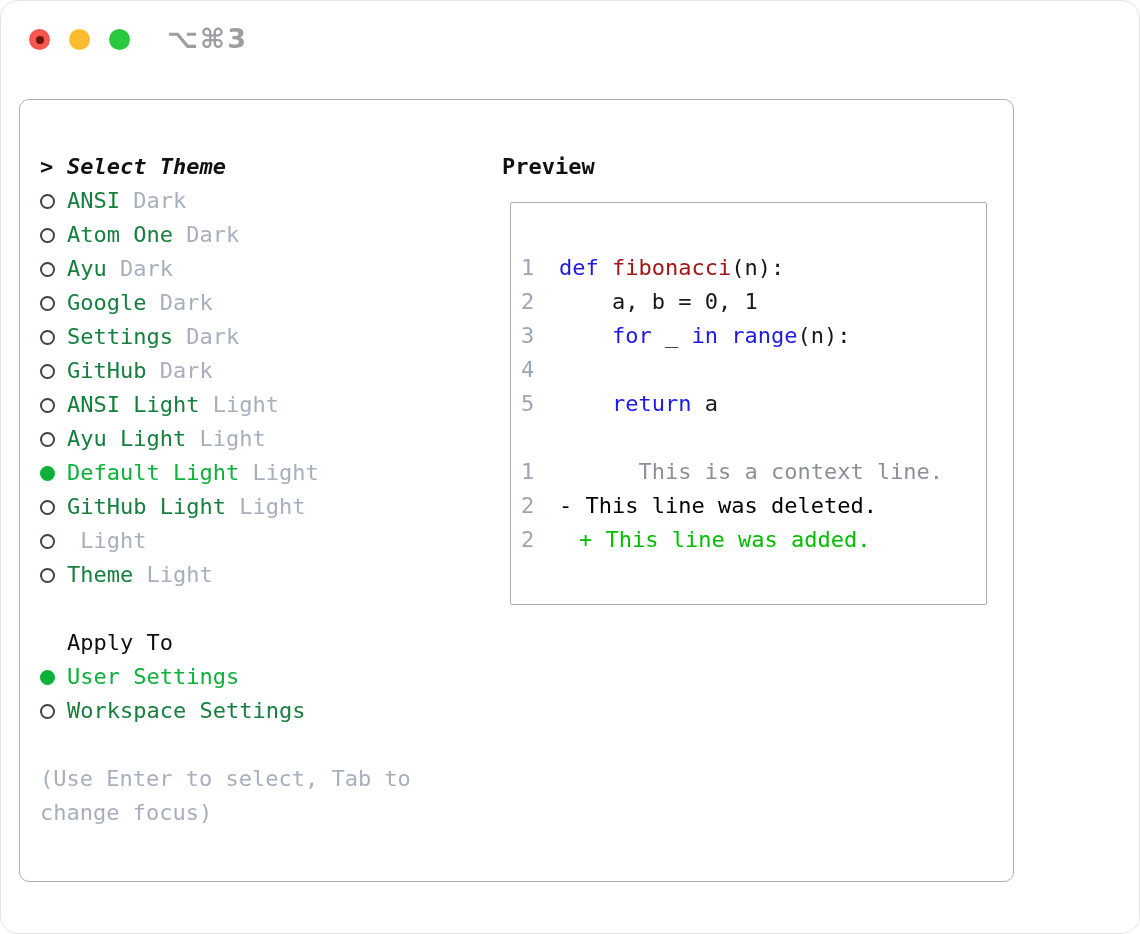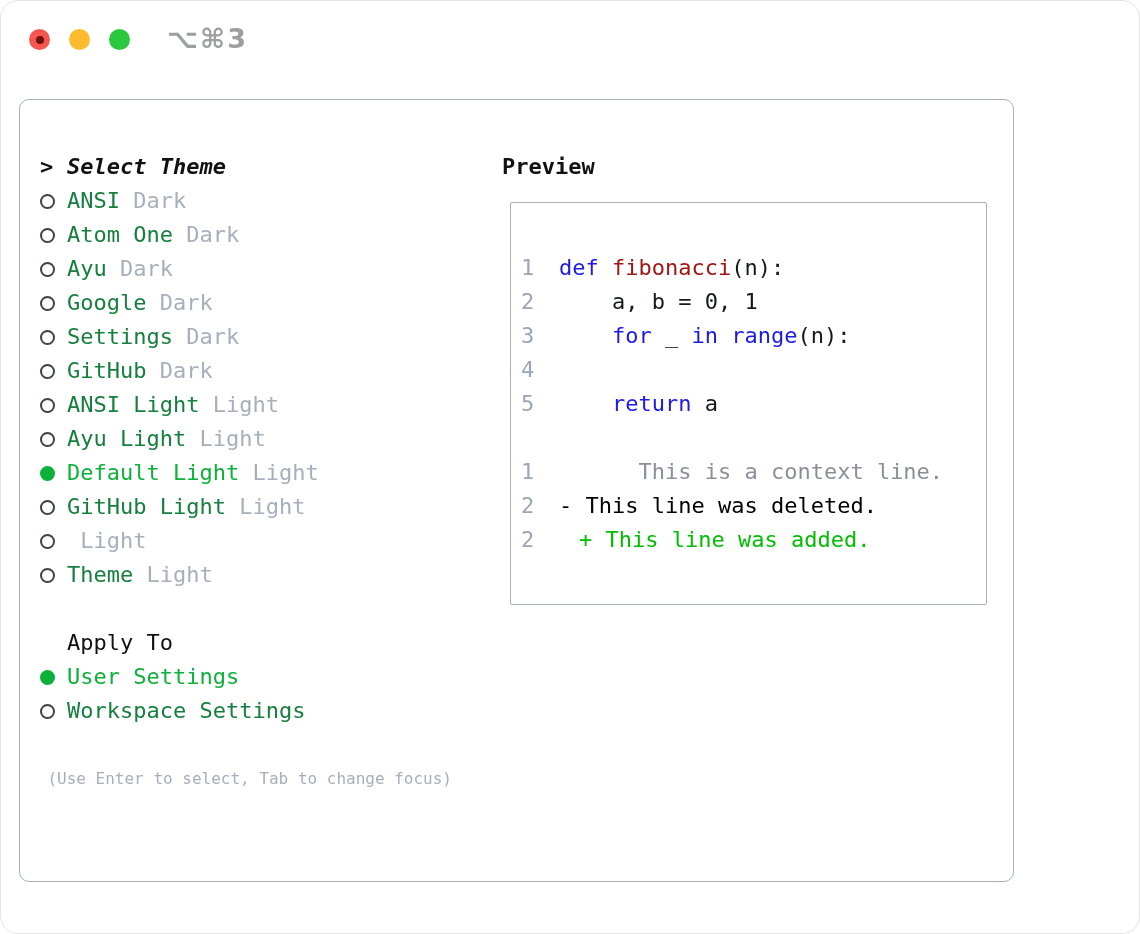--- a/index.html
+++ b/index.html
@@ -33,21 +33,21 @@
     border:2px solid #3d434b;background:transparent;box-sizing:content-box;
   }
   .marker .circle.filled{border-color:#0bb138;background:#0bb138;}
   .marker .prompt{position:absolute;left:0;top:0;font-weight:bold;color:#111111;}
   .row.header .name{font-weight:bold;color:#111111;font-style:italic;}
   .row .name{color:#15803d;}
   .row.sel .name{color:#0bb138;}
   .row .tag{color:#a7afbc;}
   .row.subheader .name{color:#111111;}
   .spacer{height:34px;}
-  .hint{width:412px;color:#a7afbc;font-size:16px;line-height:34px;text-align:right;}
+  .hint{width:412px;color:#a7afbc;font-size:22px;line-height:34px;}
   
   .preview-label{position:absolute;left:482px;top:50px;font-size:22px;line-height:34px;font-weight:bold;color:#111111;}
   .preview-box{
     position:absolute;left:490px;top:102px;width:477px;height:403px;box-sizing:border-box;
     border:1.5px solid #a9aeb8;border-radius:2px;background:#ffffff;
     padding:48px 0 0 10px;overflow:hidden;
   }
   .cl{display:flex;height:34px;line-height:34px;font-size:22px;white-space:pre;}
   .cl .ln{display:inline-block;width:38px;flex:0 0 38px;color:#9aa5b5;}
   .cl .code{white-space:pre;}

